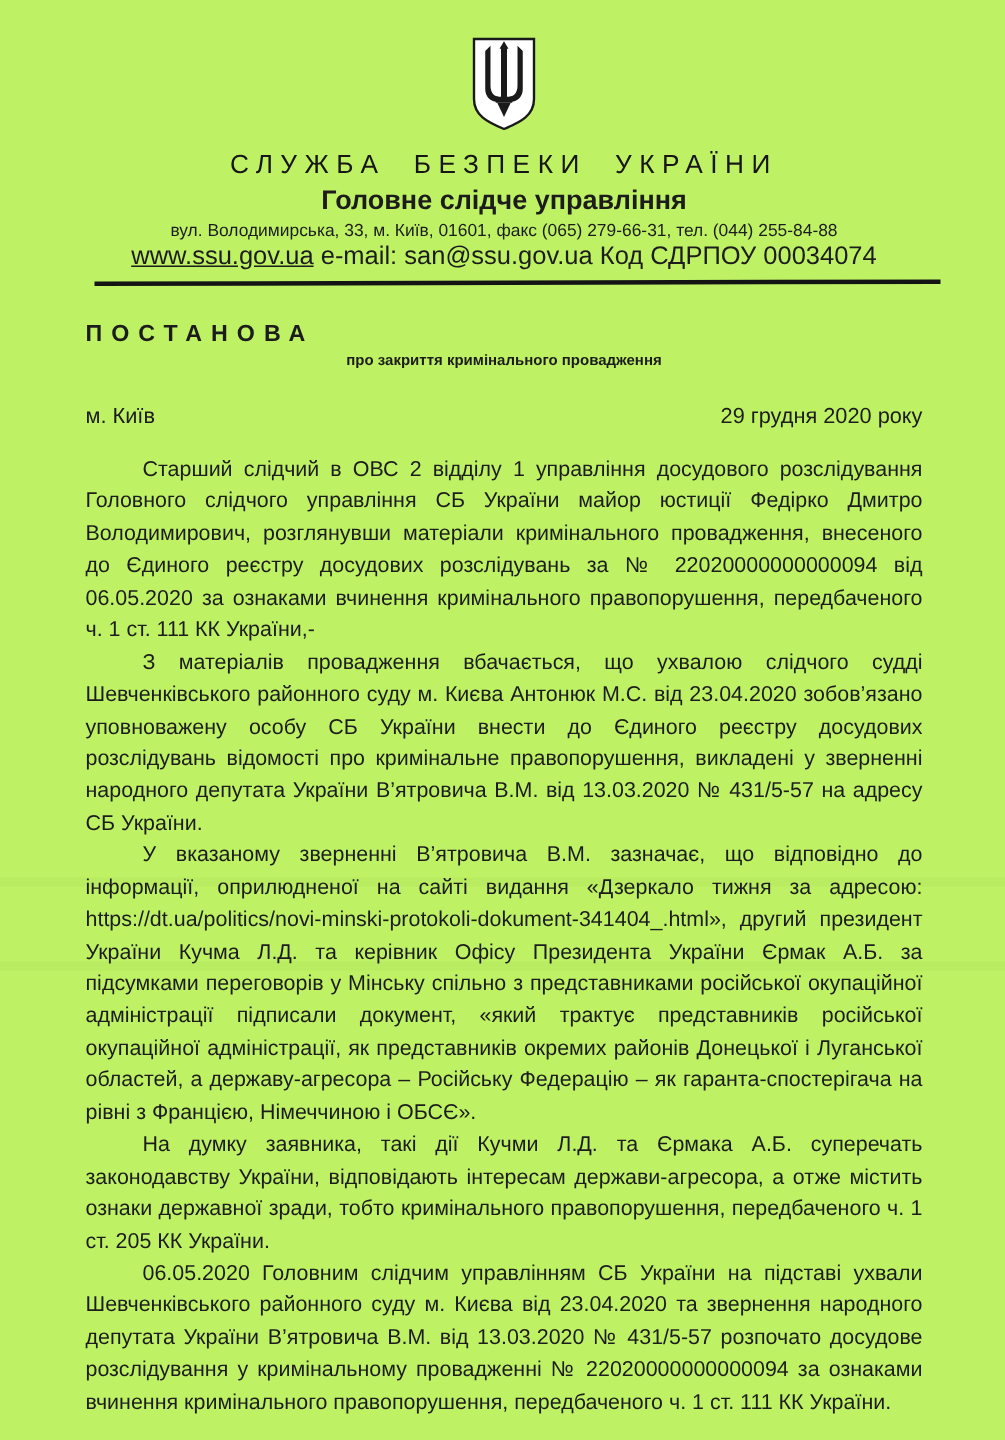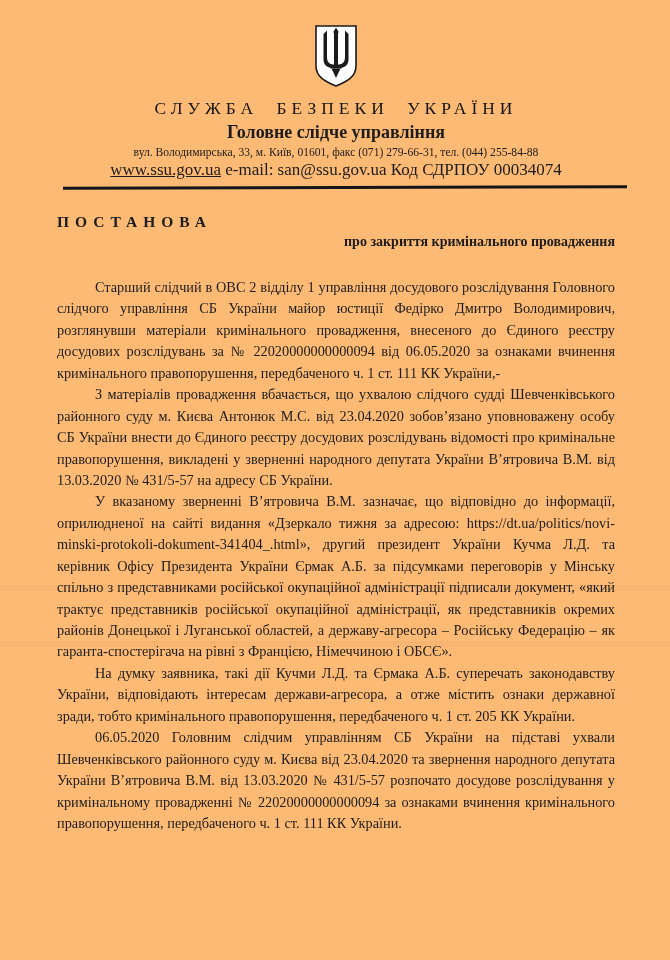--- a/index.html
+++ b/index.html
@@ -1,23 +1,23 @@
 <!DOCTYPE html>
 <html lang="uk"><head>
 <meta charset="utf-8">
 <style>
   html,body{margin:0;padding:0;background:#e9e9e9;}
   .page{
     position:relative;
     width:670px;height:960px;
     margin:0 auto;
-    background:#fdba74;
+    background:#bef264;
     box-sizing:border-box;
     padding:24px 55px 40px 57px;
-    font-family:Liberation Serif, serif;
+    font-family:Liberation Sans, sans-serif;
     color:#1c1c1c;
     overflow:hidden;
   }
   
   .letterhead{text-align:center;}
   .emblem-wrap{display:flex;justify-content:center;margin-bottom:6px;}
   .org-name{
     font-size:17.5px;
     letter-spacing:5px;
     word-spacing:9px;
@@ -48,34 +48,34 @@
   }
   
   .doc-title{
     margin-top:24px;
     text-align:left;
     font-size:15.5px;
     font-weight:bold;
     letter-spacing:6px;
   }
   .doc-subject{
-    text-align:right;
-    font-size:14px;
+    text-align:center;
+    font-size:10px;
     font-weight:bold;
     margin-top:3px;
   }
   .place-date{
     display:flex;
     justify-content:space-between;
     margin-top:24px;
     font-size:14.5px;
   }
   
   .doc-body{
-    margin-top:27px;
+    margin-top:17px;
     font-size:14.3px;
     line-height:1.5;
     text-align:justify;
   }
   .doc-body p{
     margin:0;
     text-indent:38px;
   }
   .resolved{
     text-align:center;
@@ -110,32 +110,36 @@
             <path d="M35.5,10 L32,6.5 L32,33 C32,37.5 30,40 26.5,40.5 L26.5,44 C32.5,44 35.5,40 35.5,35.5 Z"></path>
             <path d="M23,3.5 L26,8.5 L25,8.5 L25,42 L21,42 L21,8.5 L20,8.5 Z"></path>
             <rect x="17.5" y="40.5" width="11" height="4"></rect>
             <path d="M18.5,44.5 H27.5 L23,54 Z"></path>
           </g>
         </svg>
       </span>
     </div>
     <div class="org-name">СЛУЖБА БЕЗПЕКИ УКРАЇНИ</div>
     <div class="division">Головне слідче управління</div>
-    <div class="addr-line">вул. Володимирська, 33, м. Київ, 01601, факс (071) 279-66-31, тел. (044) 255-84-88</div>
+    <div class="addr-line">вул. Володимирська, 33, м. Київ, 01601, факс (065) 279-66-31, тел. (044) 255-84-88</div>
     <div class="contacts-line">
       <span class="site">www.ssu.gov.ua</span>
       <span> </span>
       <span>e-mail: san@ssu.gov.ua Код СДРПОУ 00034074</span>
     </div>
     <div class="head-rule"></div>
   </div>
 
   <div class="doc-title">ПОСТАНОВА</div>
   <div class="doc-subject">про закриття кримінального провадження</div>
 
+  <div class="place-date">
+    <span>м. Київ</span>
+    <span>29 грудня 2020 року</span>
+  </div>
 
   <div class="doc-body">
     <p>Старший слідчий в ОВС 2 відділу 1 управління досудового розслідування Головного слідчого управління СБ України майор юстиції Федірко Дмитро Володимирович, розглянувши матеріали кримінального провадження, внесеного до Єдиного реєстру досудових розслідувань за № 22020000000000094 від 06.05.2020 за ознаками вчинення кримінального правопорушення, передбаченого ч. 1 ст. 111 КК України,-</p>
     <p>З матеріалів провадження вбачається, що ухвалою слідчого судді Шевченківського районного суду м. Києва Антонюк М.С. від 23.04.2020 зобов’язано уповноважену особу СБ України внести до Єдиного реєстру досудових розслідувань відомості про кримінальне правопорушення, викладені у зверненні народного депутата України В’ятровича В.М. від 13.03.2020 № 431/5-57 на адресу СБ України.</p>
     <p>У вказаному зверненні В’ятровича В.М. зазначає, що відповідно до інформації, оприлюдненої на сайті видання «Дзеркало тижня за адресою: https://dt.ua/politics/novi-minski-protokoli-dokument-341404_.html», другий президент України Кучма Л.Д. та керівник Офісу Президента України Єрмак А.Б. за підсумками переговорів у Мінську спільно з представниками російської окупаційної адміністрації підписали документ, «який трактує представників російської окупаційної адміністрації, як представників окремих районів Донецької і Луганської областей, а державу-агресора – Російську Федерацію – як гаранта-спостерігача на рівні з Францією, Німеччиною і ОБСЄ».</p>
     <p>На думку заявника, такі дії Кучми Л.Д. та Єрмака А.Б. суперечать законодавству України, відповідають інтересам держави-агресора, а отже містить ознаки державної зради, тобто кримінального правопорушення, передбаченого ч. 1 ст. 205 КК України.</p>
     <p>06.05.2020 Головним слідчим управлінням СБ України на підставі ухвали Шевченківського районного суду м. Києва від 23.04.2020 та звернення народного депутата України В’ятровича В.М. від 13.03.2020 № 431/5-57 розпочато досудове розслідування у кримінальному провадженні № 22020000000000094 за ознаками вчинення кримінального правопорушення, передбаченого ч. 1 ст. 111 КК України.</p>
   </div>
 
 </div>

